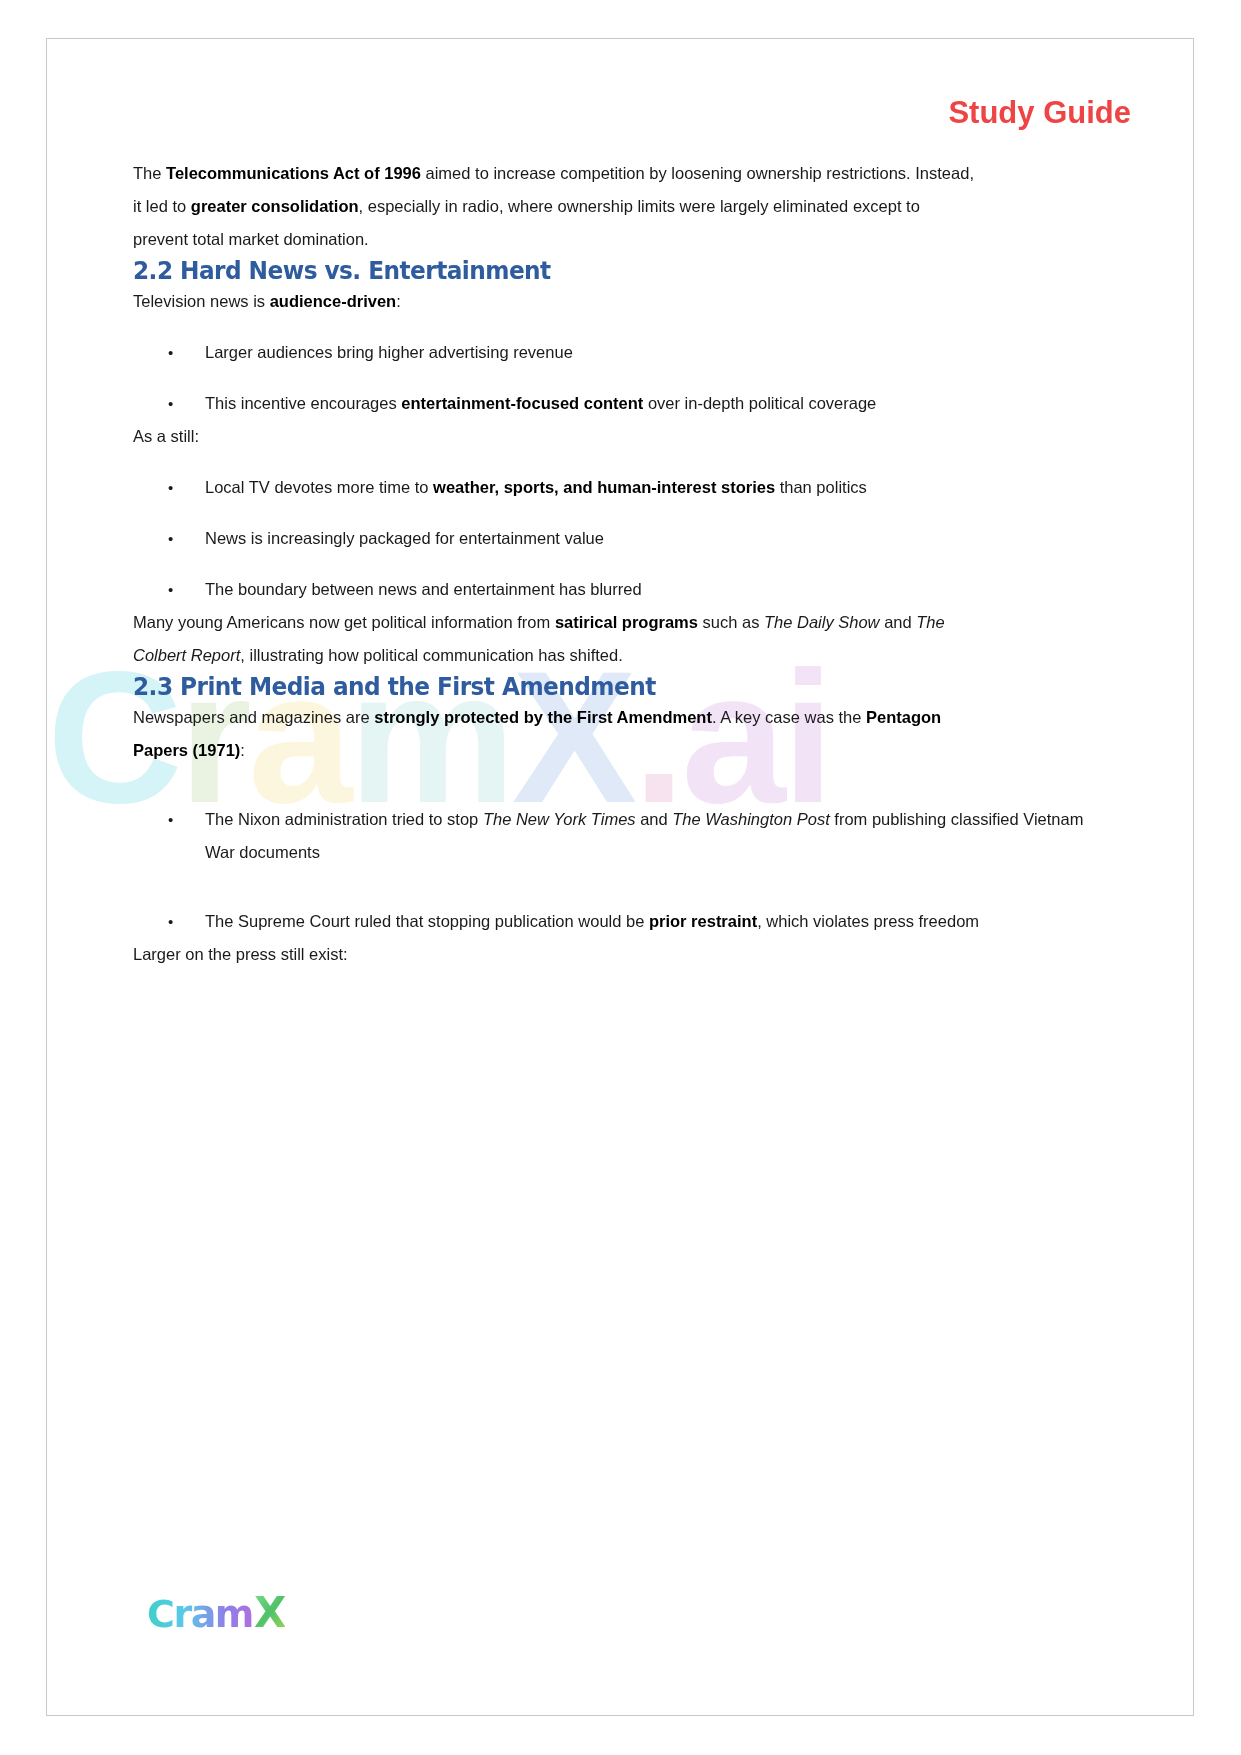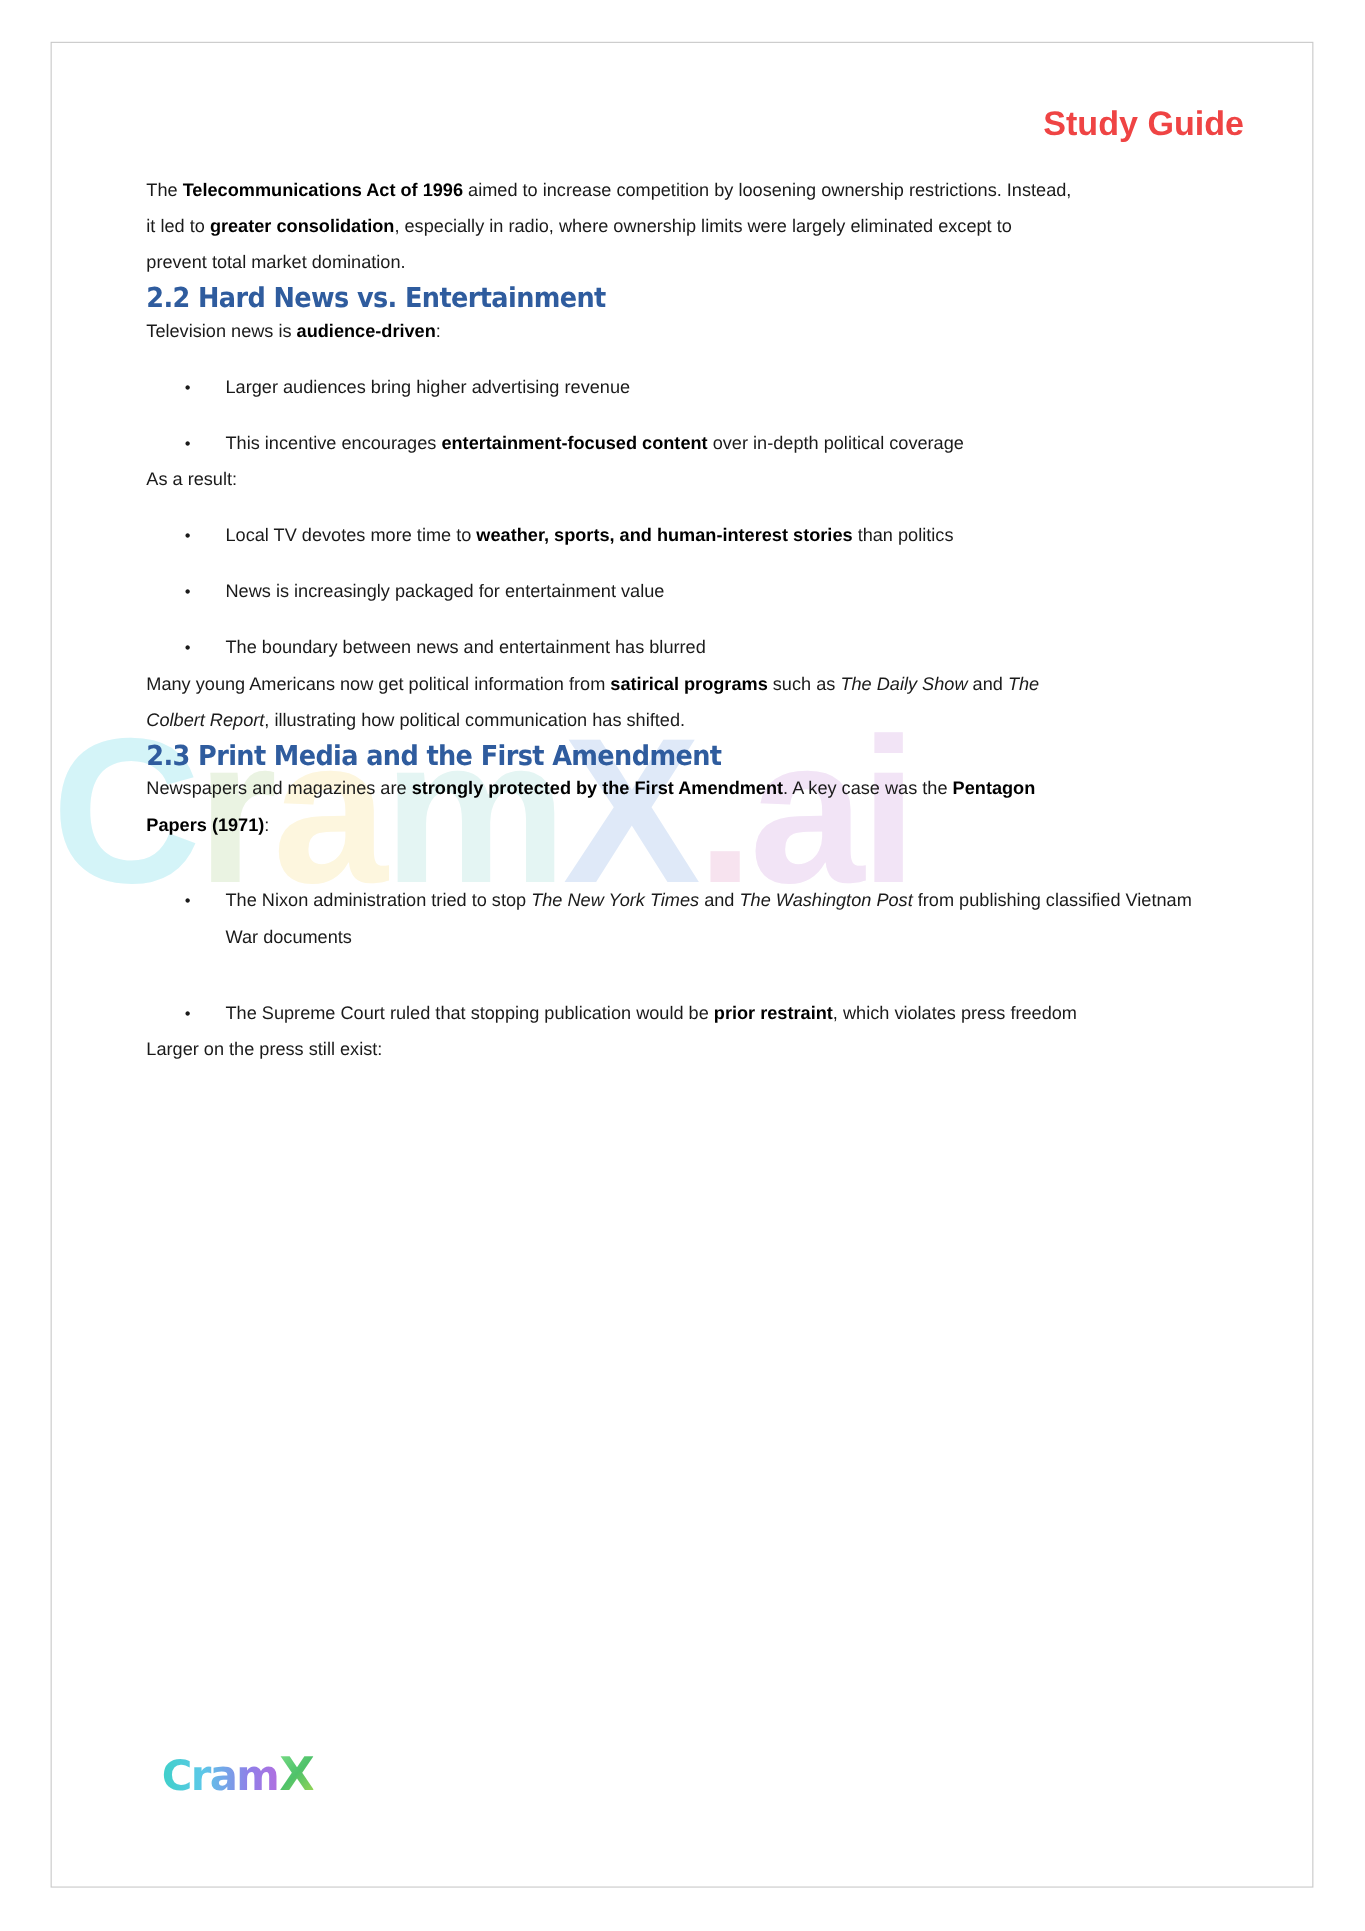--- a/index.html
+++ b/index.html
@@ -187,21 +187,21 @@
 
       <h2 class="section-heading sec-22-head">2.2 Hard News vs. Entertainment</h2>
 
       <p class="body-text after-head"><span>Television news is </span><b>audience-driven</b><span>:</span></p>
 
       <ul class="bullets tight">
         <li><span>Larger audiences bring higher advertising revenue</span><b></b><span></span></li>
         <li><span>This incentive encourages </span><b>entertainment-focused content</b><span> over in-depth political coverage</span></li>
       </ul>
 
-      <p class="body-text para-gap-1">As a result:</p>
+      <p class="body-text para-gap-1">As a still:</p>
 
       <ul class="bullets tight">
         <li><span>Local TV devotes more time to </span><b>weather, sports, and human-interest stories</b><span> than politics</span></li>
         <li><span>News is increasingly packaged for entertainment value</span><b></b><span></span></li>
         <li><span>The boundary between news and entertainment has blurred</span><b></b><span></span></li>
       </ul>
 
       <p class="body-text para-gap-2"><span>Many young Americans now get political information from </span><b>satirical programs</b><span> such as </span><i>The Daily Show</i><span> and </span><i>The Colbert Report</i><span>, illustrating how political communication has shifted.</span></p>
 
       <h2 class="section-heading sec-23-head">2.3 Print Media and the First Amendment</h2>

